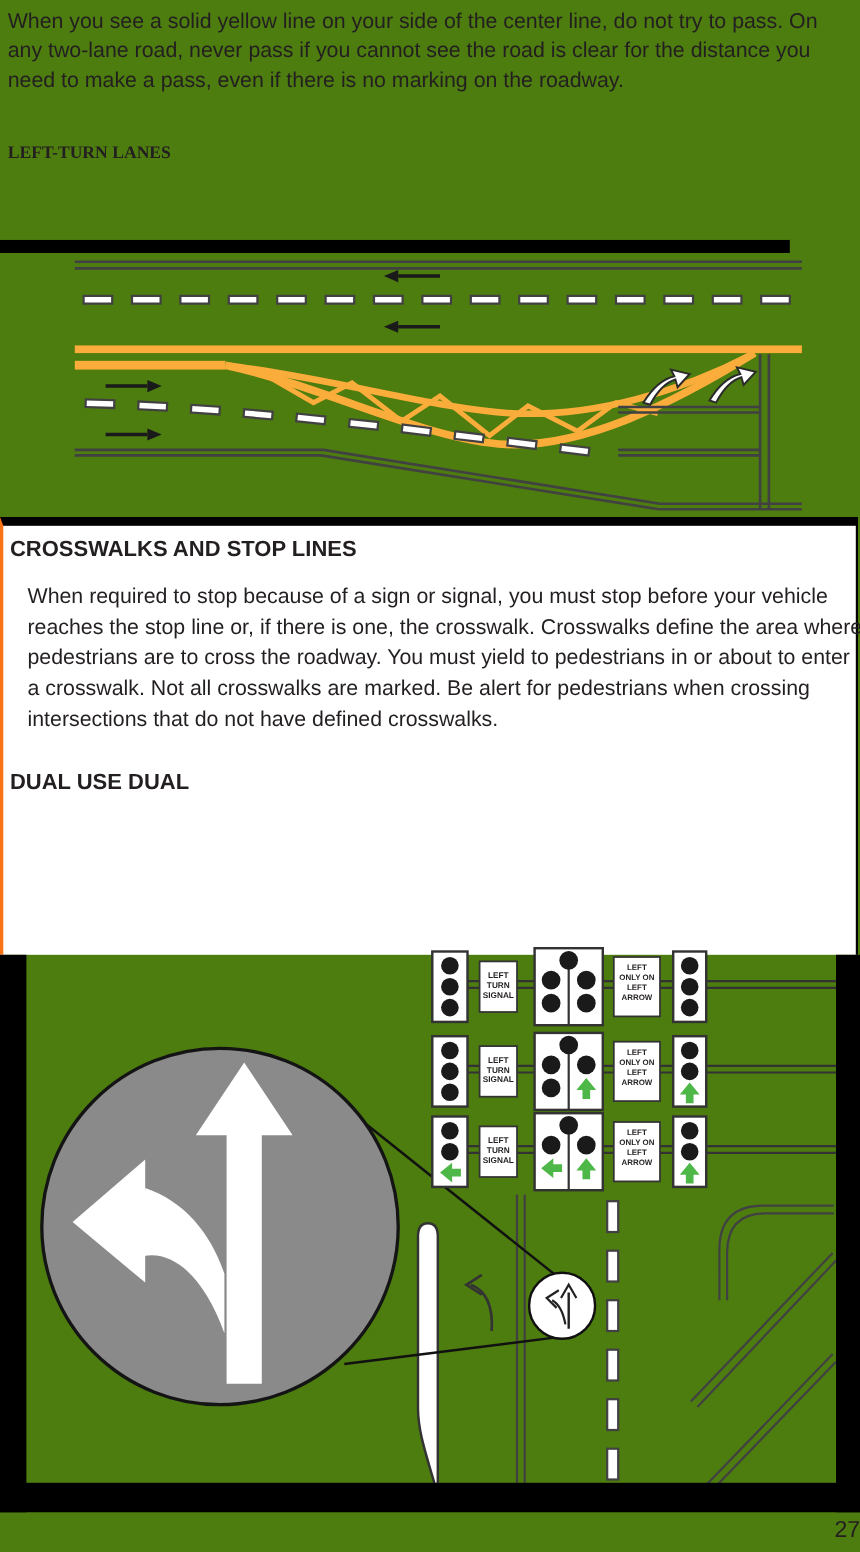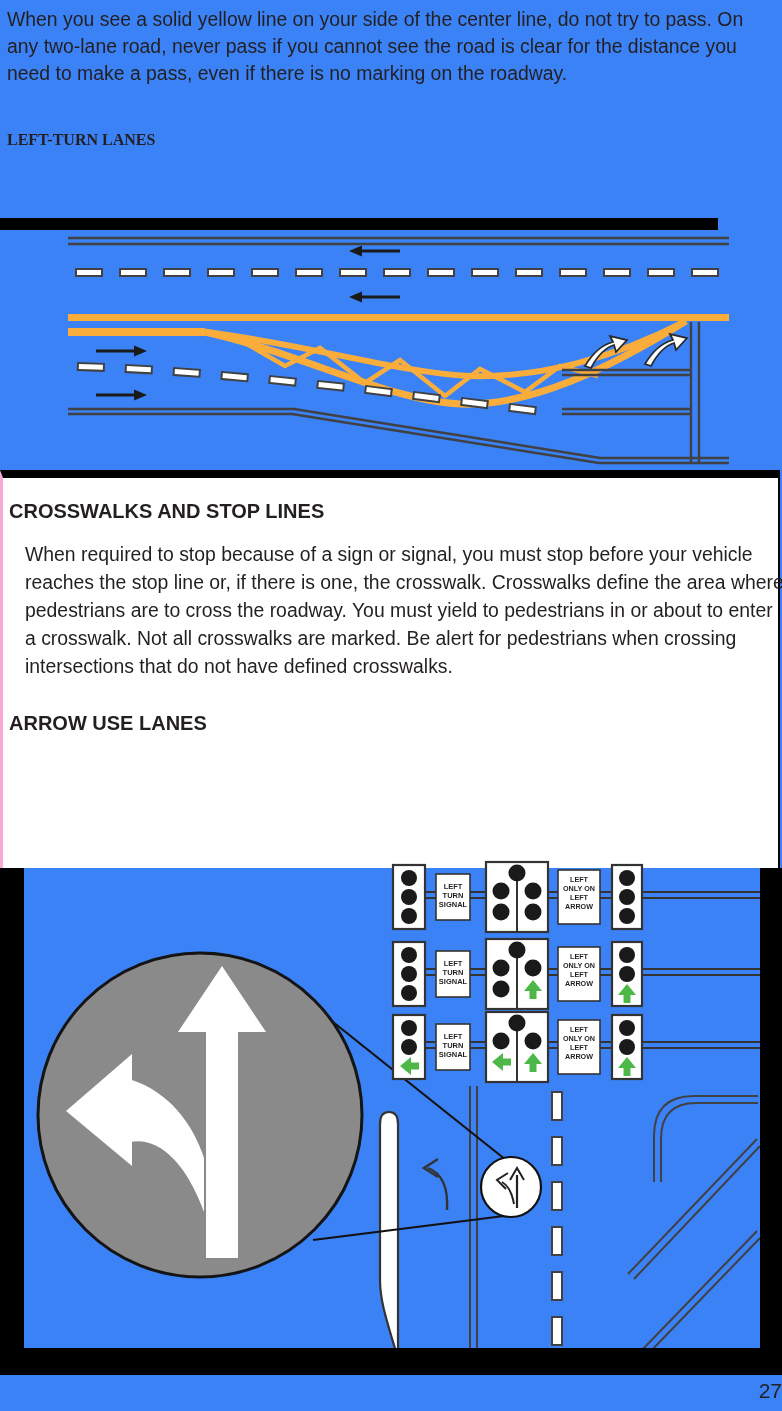--- a/index.html
+++ b/index.html
@@ -1,23 +1,23 @@
 <!DOCTYPE html>
 <html><head>
 <meta charset="utf-8">
 <style>
   html,body{margin:0;padding:0;}
   body{background:#ffffff;}
-  .page{position:relative;width:782px;height:1411px;background:#3b82f6;overflow:hidden;
+  .page{position:relative;width:782px;height:1411px;background:#4d7c0f;overflow:hidden;
         font-family:"Liberation Sans",sans-serif;color:#231f20;}
   .abs{position:absolute;}
   .body-text{font-size:19.4px;line-height:27px;letter-spacing:0px;}
   .heading{font-size:16px;font-weight:bold;line-height:24px;font-family:Liberation Serif, serif;}
-  .textbox{box-sizing:border-box;border-top:8px solid #000;border-left:3px solid #f9a8d4;
-           border-right:2px solid #000;padding:20px 8px 0 6px;background:#fff;}
+  .textbox{box-sizing:border-box;border-top:8px solid #000;border-left:3px solid #f97316;
+           border-right:2px solid #000;padding:8px 8px 0 6px;background:#fff;}
   .tb-heading{font-size:20px;font-weight:bold;line-height:26px;margin:0;}
   .tb-para{font-size:19.4px;line-height:28px;margin:16px;}
   .spacer-sm{height:14px;}
   .footer{width:100%;text-align:right;font-size:21px;color:#231f20;}
   svg{display:block;}
   svg text{font-family:"Liberation Sans",sans-serif;font-weight:bold;fill:#231f20;text-anchor:middle;}
   .dl{stroke:#414042;stroke-width:2.4;fill:none;}
   .thin{stroke:#414042;stroke-width:2;fill:none;}
   .dashbox{fill:#fff;stroke:#414042;stroke-width:2;}
   .blk{fill:#000;}
@@ -122,21 +122,21 @@
       <g transform="translate(643,116)">
         <path d="M2,30 Q14,10 30,6 L27,0 L44,4 L33,16 L31,9 Q18,13 8,32 Z" fill="#fff" stroke="#2b2b2b" stroke-width="1.8"></path>
       </g>
     </svg>
   </div>
 
   <div class="abs textbox" style="left:0;top:470px;width:780px;height:398px;">
     <p class="tb-heading">CROSSWALKS AND STOP LINES</p>
     <p class="tb-para" style="width:760px;">When required to stop because of a sign or signal, you must stop before your vehicle reaches the stop line or, if there is one, the crosswalk. Crosswalks define the area where pedestrians are to cross the roadway. You must yield to pedestrians in or about to enter a crosswalk. Not all crosswalks are marked.  Be alert for pedestrians when crossing intersections that do not have defined crosswalks.</p>
     <div class="spacer-sm"></div>
-    <p class="tb-heading">ARROW USE LANES</p>
+    <p class="tb-heading">DUAL USE DUAL</p>
   </div>
 
   <div class="abs" style="left:0;top:840px;width:782px;height:535px;">
     <svg width="782" height="535" viewBox="0 0 782 535">
 
       <g>
         <line class="wire" x1="425" y1="52" x2="760" y2="52"></line>
           <line class="wire" x1="425" y1="58" x2="760" y2="58"></line>
         <line class="wire" x1="425" y1="129" x2="760" y2="129"></line>
           <line class="wire" x1="425" y1="135" x2="760" y2="135"></line>

